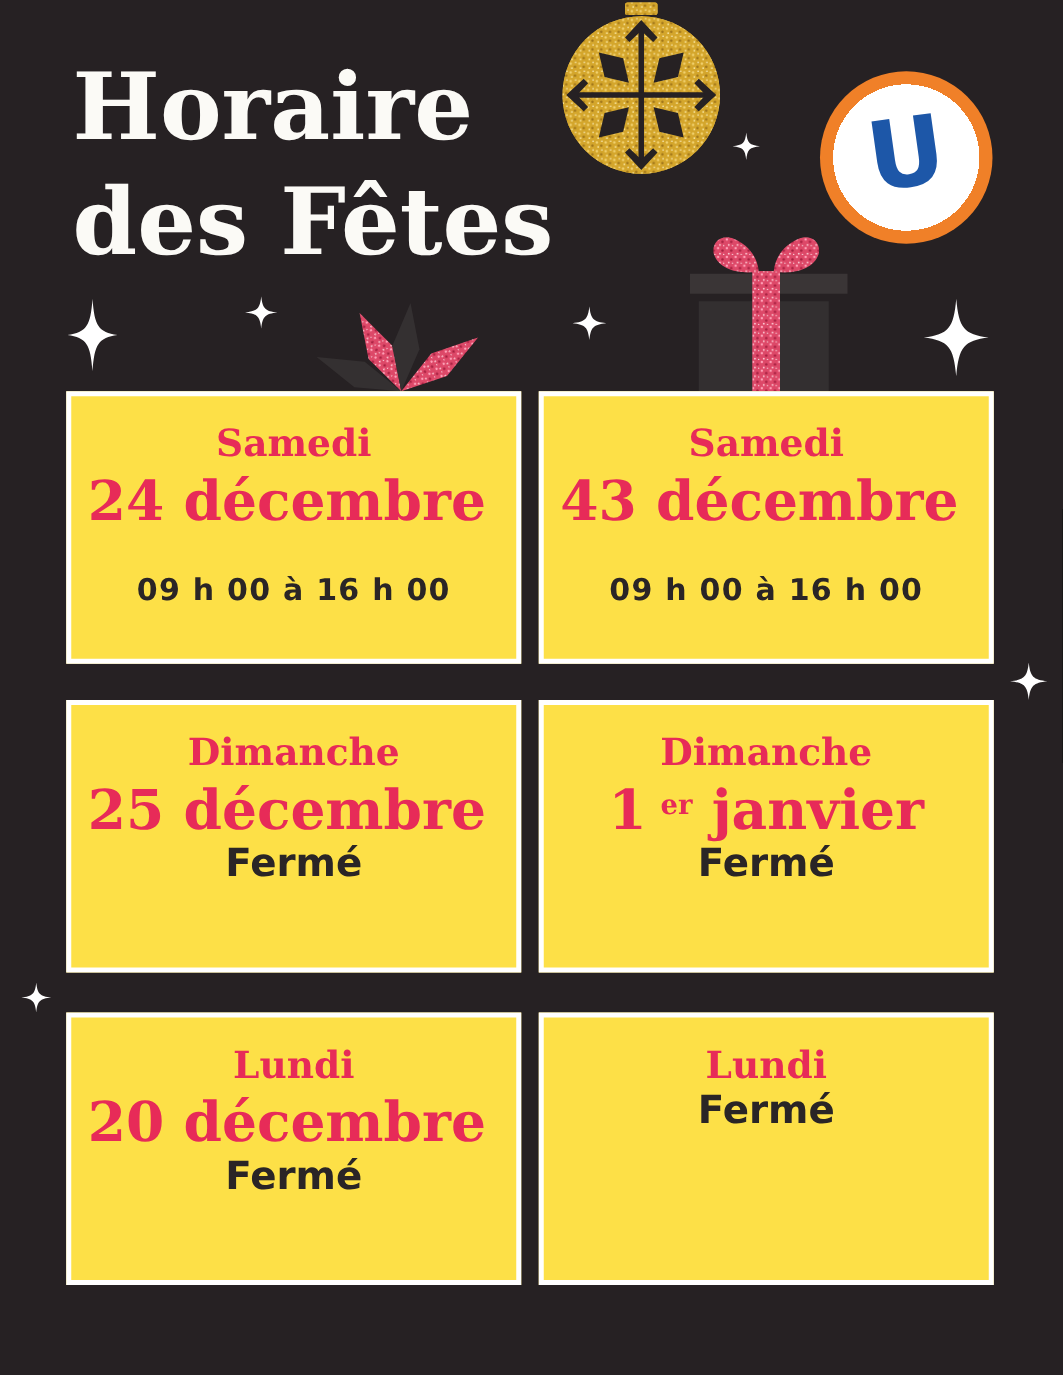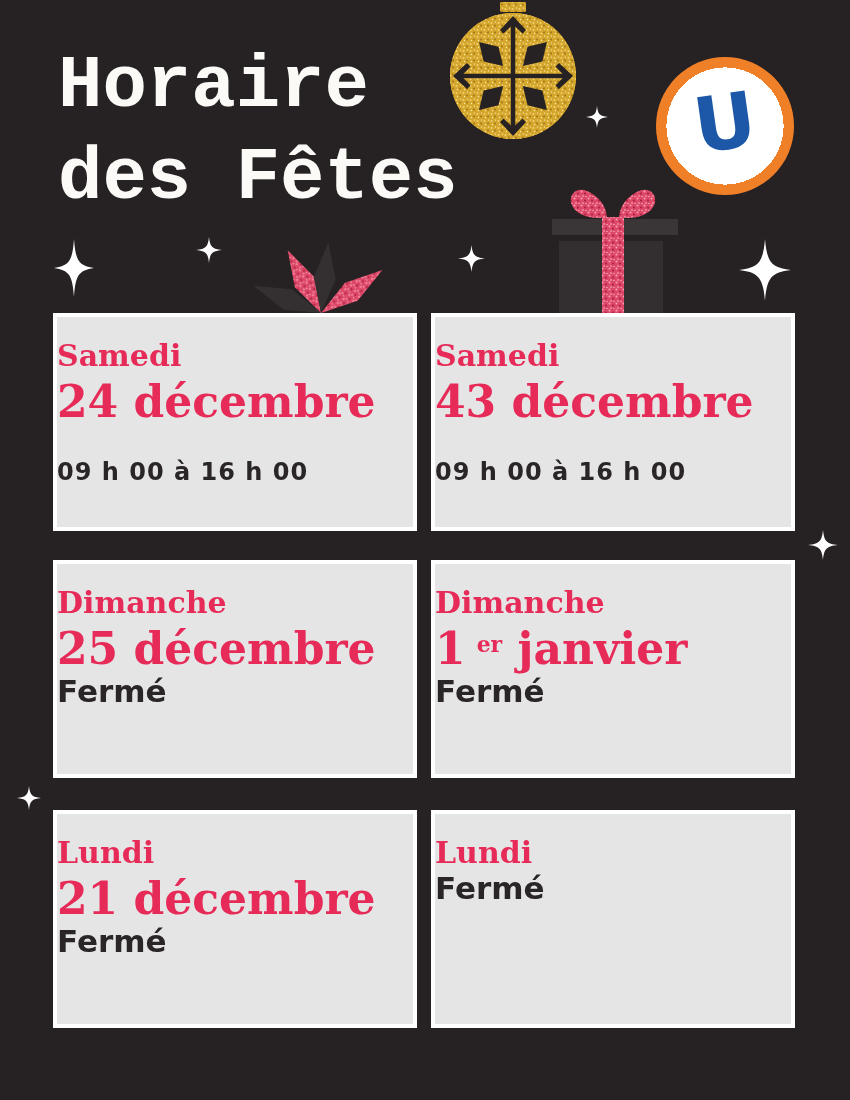--- a/index.html
+++ b/index.html
@@ -4,26 +4,25 @@
 <style>
   html,body{margin:0;padding:0;background:#111;}
   .stage{
     position:relative;width:850px;height:1100px;overflow:hidden;
     background:#262123;font-family:"DejaVu Serif",serif;
   }
   .title{
     position:absolute;left:58px;top:40px;
     color:#fbfaf6;font-weight:bold;font-size:74px;line-height:92px;
     letter-spacing:0px;
-    font-family:Liberation Mono, monospace;
   }
   
   .card{
     position:absolute;width:364px;height:218px;box-sizing:border-box;
-    background:#e5e5e5;border:4px solid #ffffff;text-align:left;
+    background:#fde047;border:4px solid #ffffff;text-align:center;
   }
   .c0{left:53px;top:313px}  .c1{left:431px;top:313px}
   .c2{left:53px;top:560px}  .c3{left:431px;top:560px}
   .c4{left:53px;top:810px}  .c5{left:431px;top:810px}
   .card .day{
     margin-top:22px;font-size:30px;font-weight:bold;color:#e72b58;line-height:34px;
   }
   .card .date{
     font-size:44px;font-weight:bold;color:#e72b58;line-height:48px;
   }
@@ -156,21 +155,21 @@
   </div>
 
   <div class="card closed c3">
     <div class="day">Dimanche</div>
     <div class="date"><span>1</span><sup>er</sup><span> janvier</span></div>
     <div class="status">Fermé</div>
   </div>
 
   <div class="card closed c4">
     <div class="day">Lundi</div>
-    <div class="date"><span>21 décembre</span><sup></sup><span></span></div>
+    <div class="date"><span>20 décembre</span><sup></sup><span></span></div>
     <div class="status">Fermé</div>
   </div>
 
   <div class="card closed c5">
     <div class="day">Lundi</div>
     <div class="status">Fermé</div>
   </div>
 
 </div>
 

